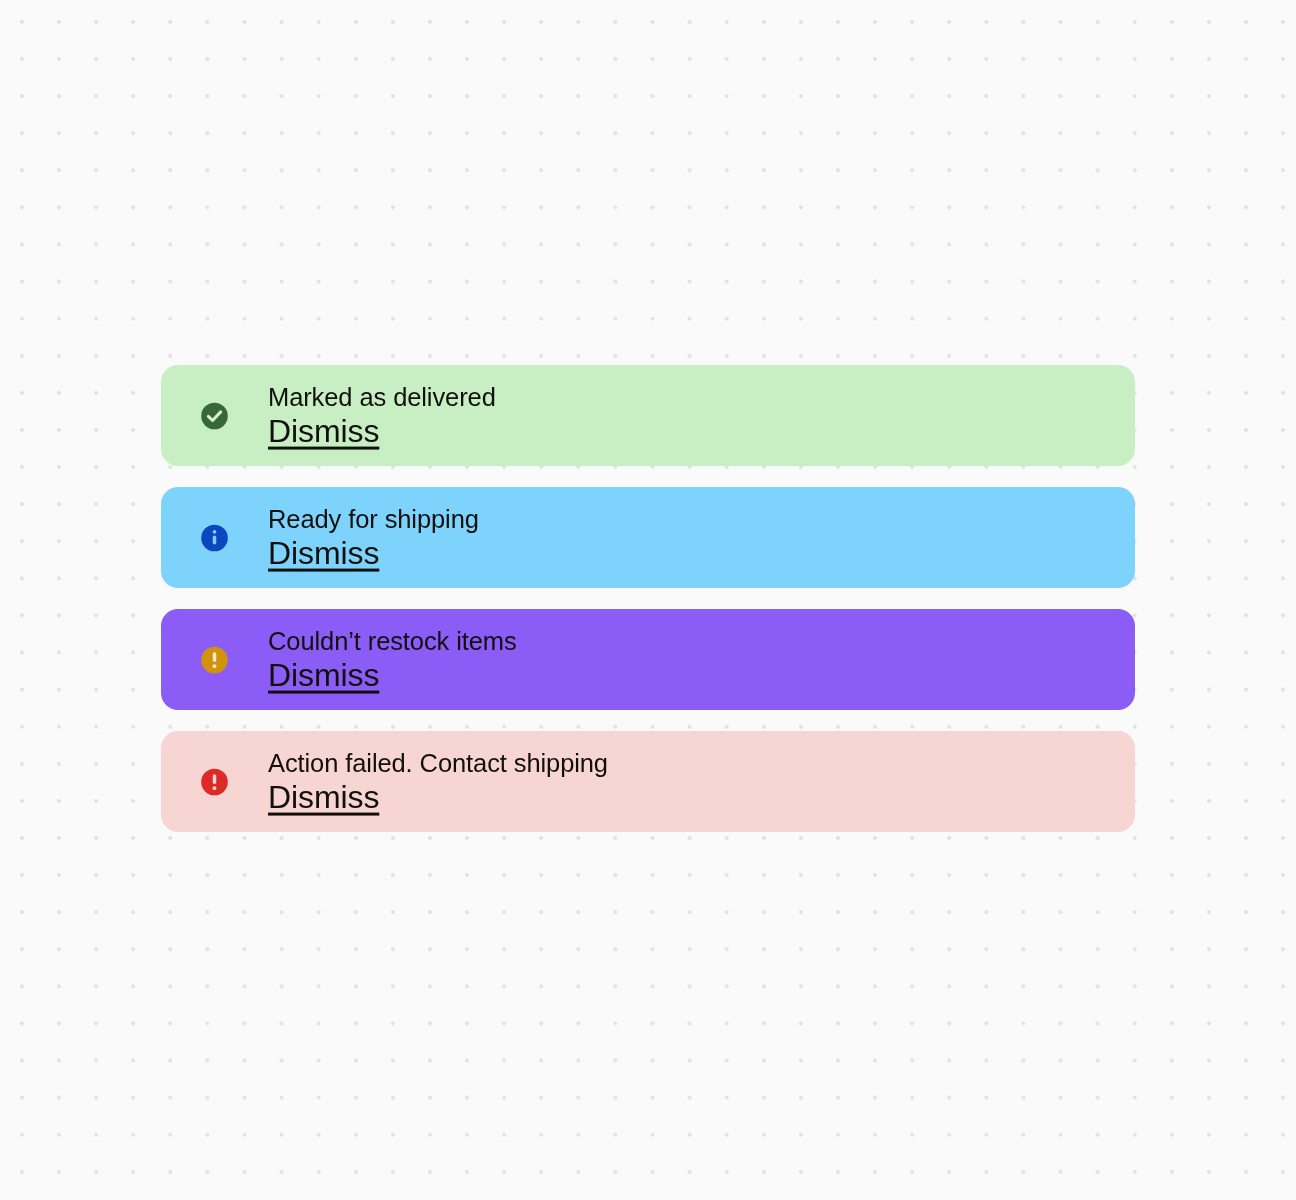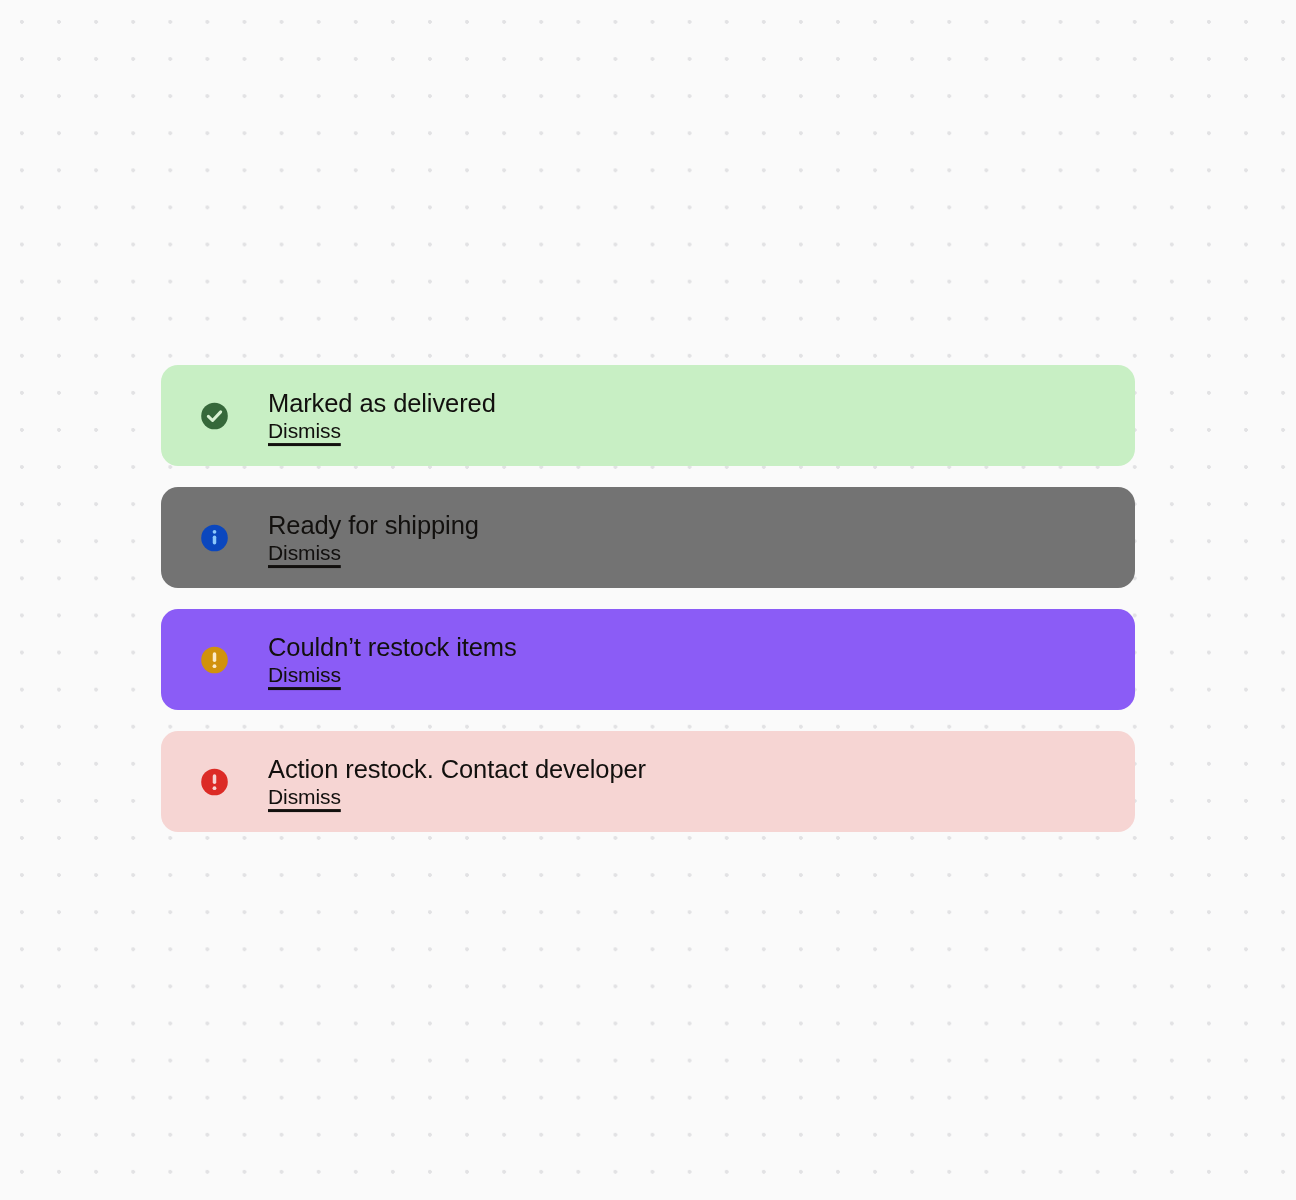--- a/index.html
+++ b/index.html
@@ -67,21 +67,21 @@
 
   .toast-title {
     font-size: 25.5px;
     line-height: 1.18;
     color: #12100E;
     letter-spacing: -0.1px;
     white-space: nowrap;
   }
 
   .toast-dismiss {
-    font-size: 21px;
+    font-size: 32px;
     line-height: 1.18;
     color: #12100E;
     letter-spacing: -0.1px;
     background: none;
     border: none;
     padding: 0;
     font-family: inherit;
     cursor: pointer;
     white-space: nowrap;
     text-decoration: underline;
@@ -99,21 +99,21 @@
         <svg viewBox="0 0 24 24" width="29" height="29">
           <circle cx="12" cy="12" r="11" fill="#36683A"></circle>
           <path d="M6.9 12.3 L10.4 15.7 L17.1 8.6" fill="none" stroke="#D8F0D2" stroke-width="2.5" stroke-linecap="round" stroke-linejoin="round"></path>
         </svg>
       </span>
     <div class="toast-body">
       <div class="toast-title" style="color: rgb(18, 16, 14);">Marked as delivered</div>
       <button class="toast-dismiss" type="button" style="color: rgb(18, 16, 14); text-decoration-color: rgb(18, 16, 14);">Dismiss</button>
     </div>
   </div>
-    <div class="toast" style="background-color: #737373;">
+    <div class="toast" style="background-color: #7dd3fc;">
     <span class="toast-icon-wrap">
         <svg viewBox="0 0 24 24" width="29" height="29">
           <circle cx="12" cy="12" r="11" fill="#0B47BE"></circle>
           <circle cx="12" cy="6.9" r="1.55" fill="#8CC8FC"></circle>
           <rect x="10.55" y="10.0" width="2.9" height="7.4" rx="1.45" fill="#8CC8FC"></rect>
         </svg>
       </span>
     <div class="toast-body">
       <div class="toast-title" style="color: rgb(18, 16, 14);">Ready for shipping</div>
       <button class="toast-dismiss" type="button" style="color: rgb(18, 16, 14); text-decoration-color: rgb(18, 16, 14);">Dismiss</button>
@@ -134,17 +134,17 @@
   </div>
     <div class="toast" style="background-color: rgb(246, 213, 211);">
     <span class="toast-icon-wrap">
         <svg viewBox="0 0 24 24" width="29" height="29">
           <circle cx="12" cy="12" r="11" fill="#DC2B26"></circle>
           <rect x="10.55" y="5.6" width="2.9" height="8.0" rx="1.45" fill="#F6D5D3"></rect>
           <circle cx="12" cy="17.1" r="1.6" fill="#F6D5D3"></circle>
         </svg>
       </span>
     <div class="toast-body">
-      <div class="toast-title" style="color: rgb(18, 16, 14);">Action restock. Contact developer</div>
+      <div class="toast-title" style="color: rgb(18, 16, 14);">Action failed. Contact shipping</div>
       <button class="toast-dismiss" type="button" style="color: rgb(18, 16, 14); text-decoration-color: rgb(18, 16, 14);">Dismiss</button>
     </div>
   </div>
   </div>
 
 </body></html>

